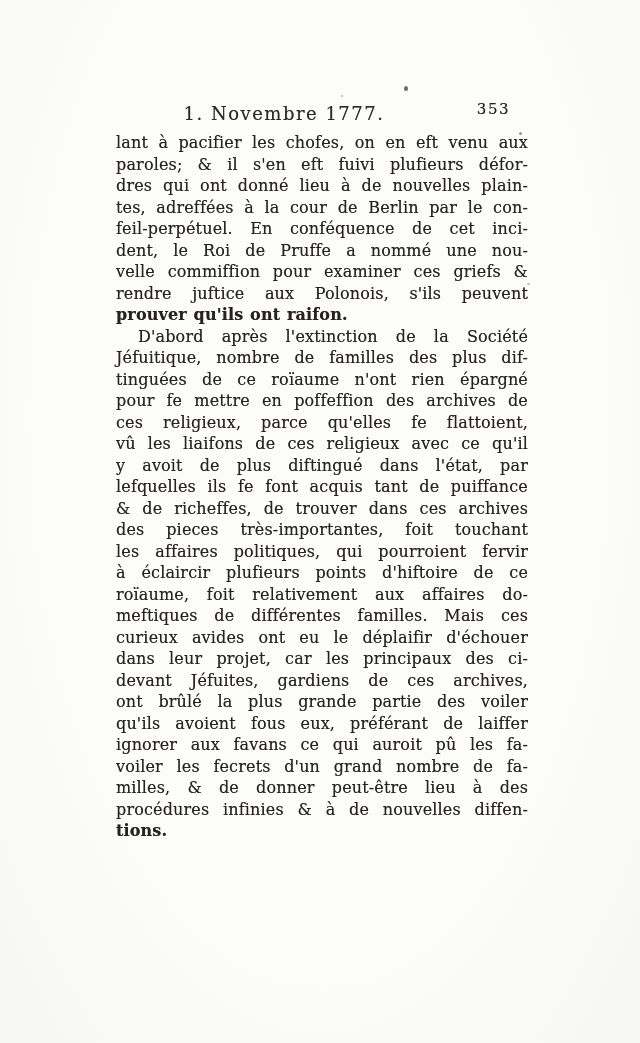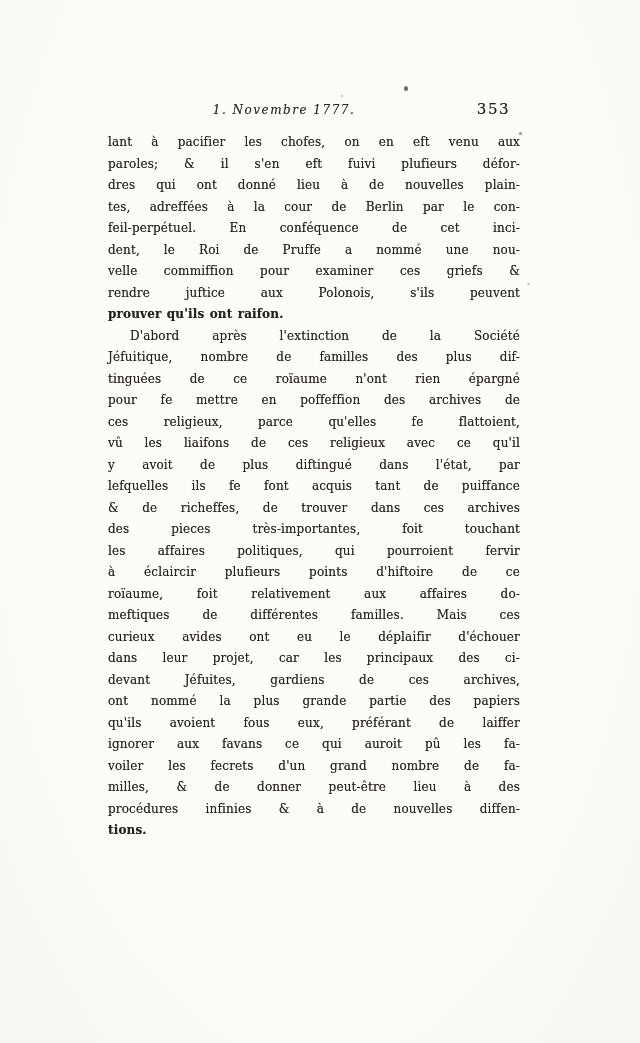--- a/index.html
+++ b/index.html
@@ -32,41 +32,40 @@
   .running-header {
     position: relative;
     height: 30px;
   }
   .header-date {
     position: absolute;
     left: 0;
     right: 44px;
     top: 3px;
     text-align: center;
-    font-style: italic;
-    font-size: 12px;
+    font-size: 18px;
     letter-spacing: 1.5px;
     color: #2c2826;
     text-shadow: 0 0 0.5px rgba(40,35,30,0.45);
   }
   .page-number {
     position: absolute;
     right: 2px;
     top: 0;
     font-size: 15px;
     letter-spacing: 1.5px;
     color: #211d1b;
     text-shadow: 0 0 0.6px rgba(40,35,30,0.5);
   }
   .body-text {
     position: absolute;
-    left: 8px;
+    left: 16px;
     top: 32px;
     width: 412px;
-    font-size: 12px;
+    font-size: 16px;
     line-height: 21.5px;
     text-shadow: 0 0 0.55px rgba(45,40,35,0.55);
   }
   .para { margin: 0; }
   .para .line {
     text-align: justify;
     text-align-last: justify;
     white-space: normal;
     letter-spacing: 0.15px;
     word-spacing: 1px;
@@ -129,21 +128,21 @@
           <div class="line">lefquelles ils fe font acquis tant de puiffance</div>
           <div class="line">&amp; de richeffes, de trouver dans ces archives</div>
           <div class="line">des pieces très-importantes, foit touchant</div>
           <div class="line">les affaires politiques, qui pourroient fervir</div>
           <div class="line">à éclaircir plufieurs points d'hiftoire de ce</div>
           <div class="line">roïaume, foit relativement aux affaires do-</div>
           <div class="line">meftiques de différentes familles. Mais ces</div>
           <div class="line">curieux avides ont eu le déplaifir d'échouer</div>
           <div class="line">dans leur projet, car les principaux des ci-</div>
           <div class="line">devant Jéfuites, gardiens de ces archives,</div>
-          <div class="line">ont nommé la plus grande partie des papiers</div>
+          <div class="line">ont brûlé la plus grande partie des voiler</div>
           <div class="line">qu'ils avoient fous eux, préférant de laiffer</div>
           <div class="line">ignorer aux favans ce qui auroit pû les fa-</div>
           <div class="line">voiler les fecrets d'un grand nombre de fa-</div>
           <div class="line">milles, &amp; de donner peut-être lieu à des</div>
           <div class="line">procédures infinies &amp; à de nouvelles diffen-</div>
           <div class="line">tions.</div>
         </div>
     </div>
 
   </div>

